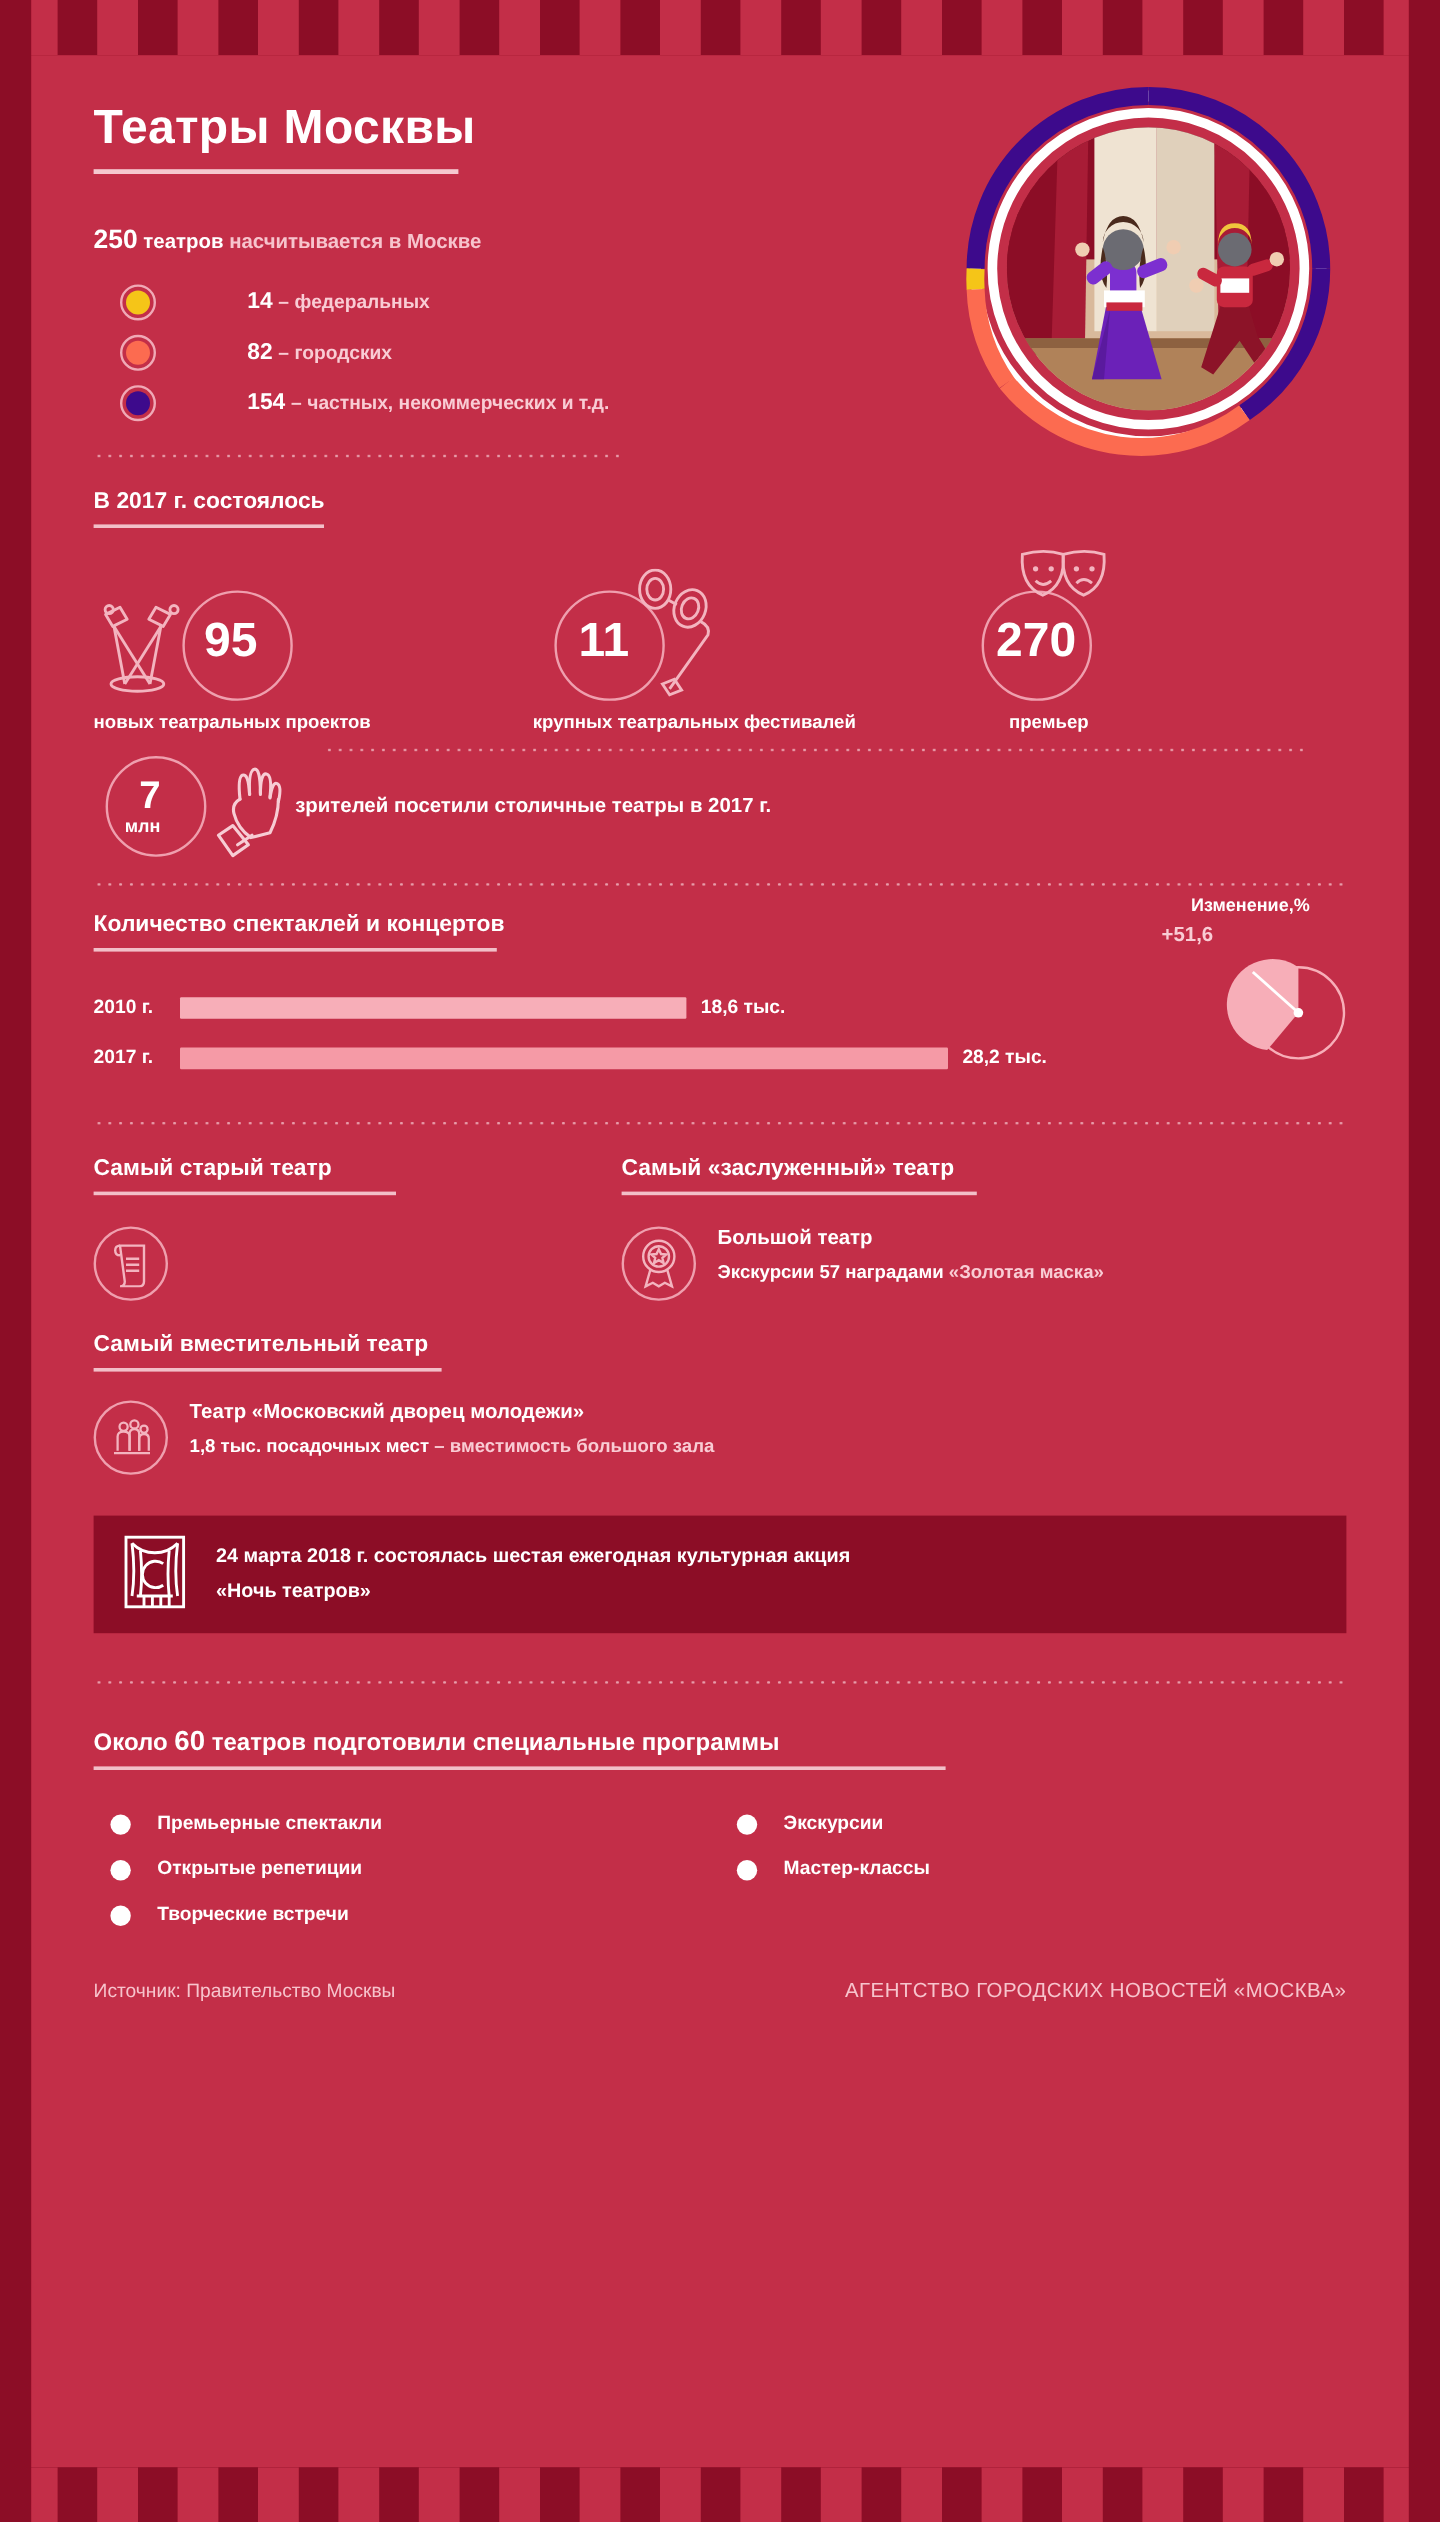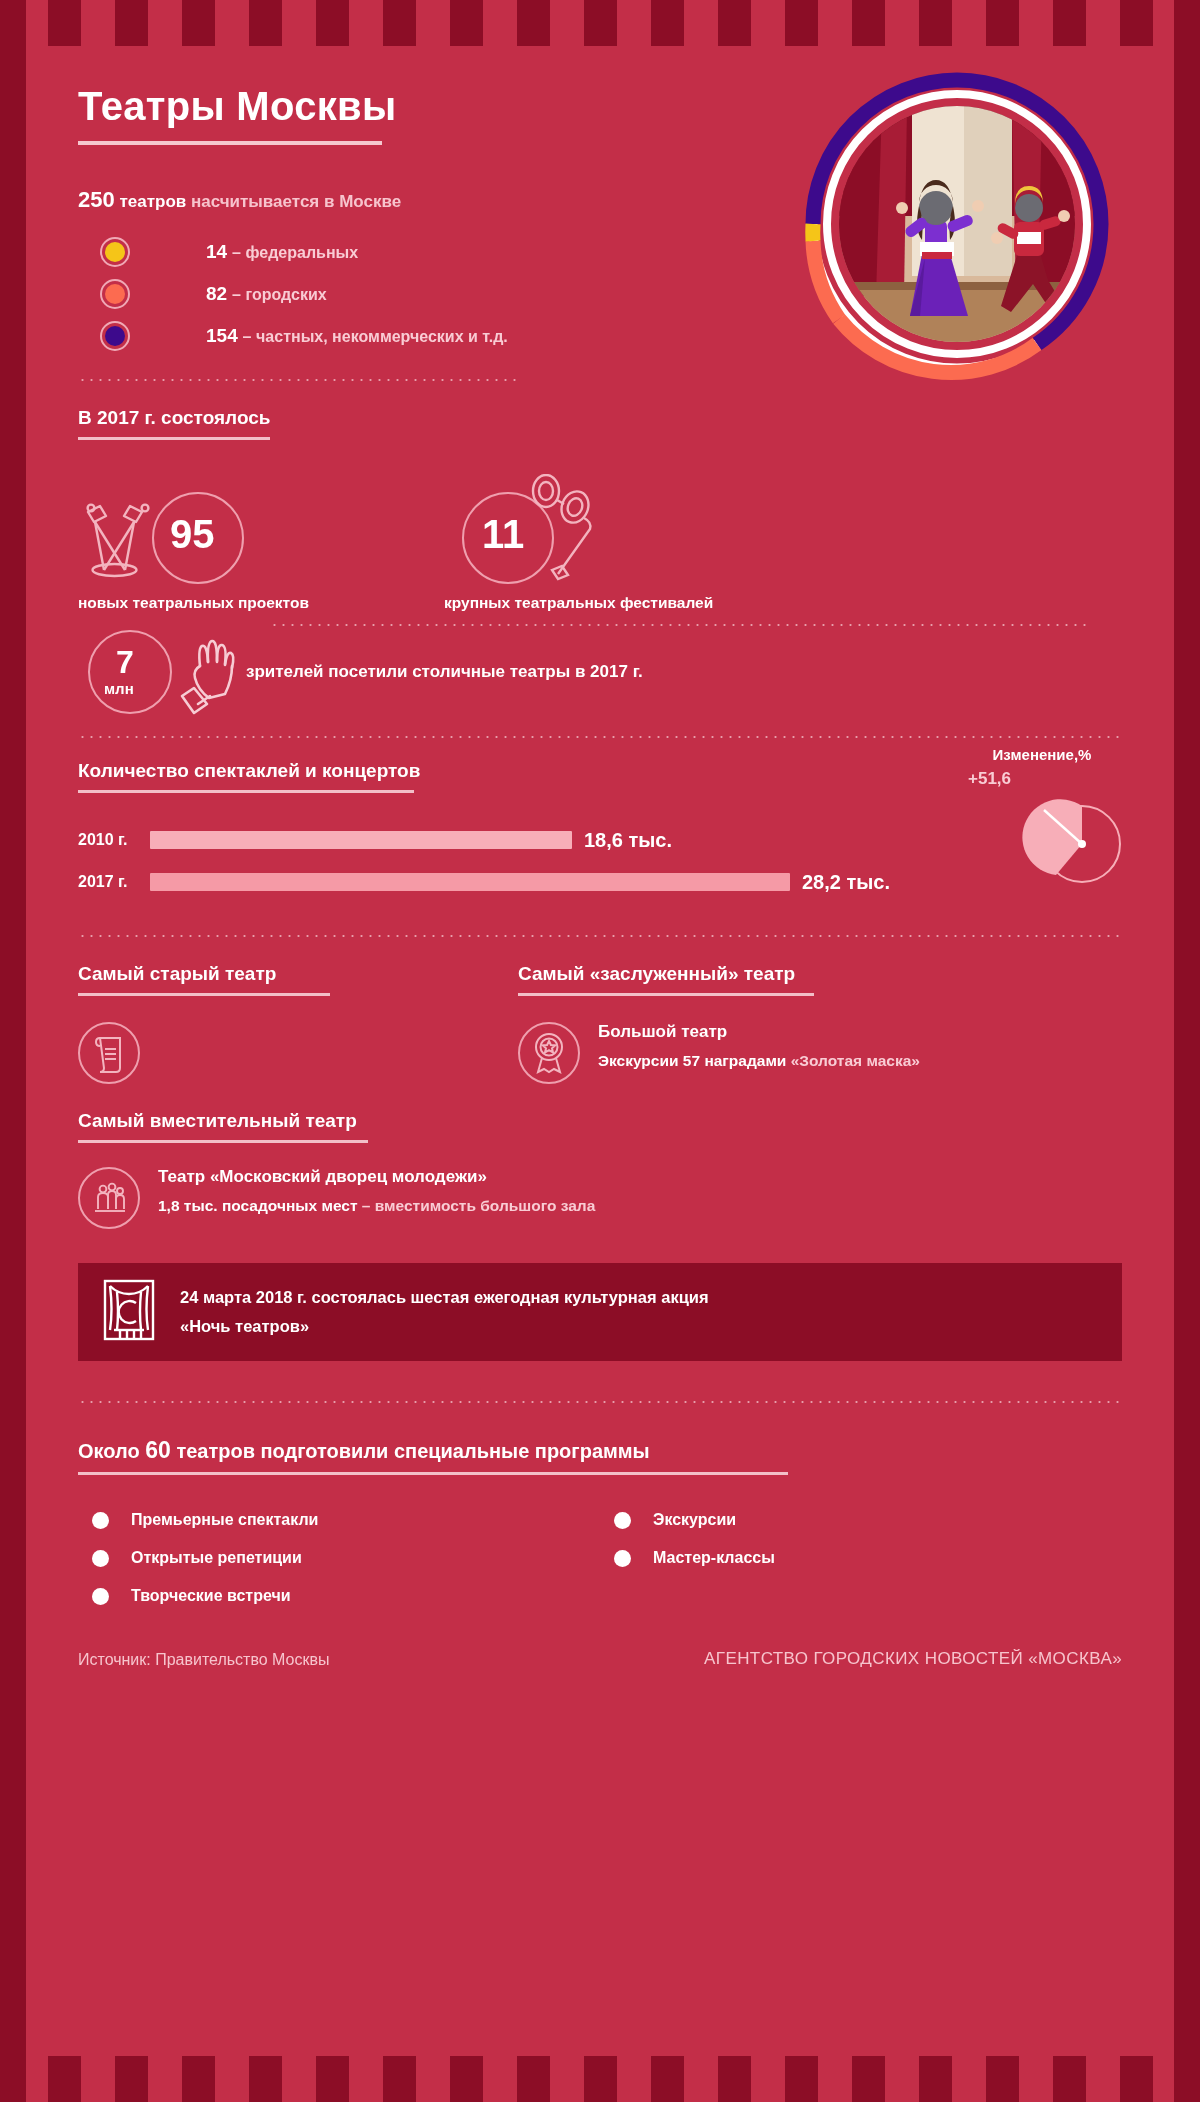--- a/index.html
+++ b/index.html
@@ -166,21 +166,21 @@
     color: #fff; font-weight: bold; font-size: 16px;
   }
   .bar {
     height: 18px;
     background: #f59aa6;
     border-radius: 1px;
   }
   .bar.light { background: #f7aeb8; }
   .bar-val {
     margin-left: 12px;
-    color: #fff; font-weight: bold; font-size: 20px;
+    color: #fff; font-weight: bold; font-size: 16px;
     white-space: nowrap;
   }
   .change {
     position: absolute; right: 0; top: -14px; text-align: center; width: 160px;
   }
   .change .ttl { color: #fff; font-weight: bold; font-size: 15px; }
   .change .val { color: #f9ccd4; font-weight: bold; font-size: 17px; margin-top: 6px; }
 
   
   .cards { display: flex; }
@@ -414,20 +414,39 @@
               <path d="M29 26 L36 30"></path>
               <path d="M56 44 q8 4 6 11 L30 100"></path>
               <path d="M24 96 l10 -4 l6 9 l-10 4 Z"></path>
             </svg>
           </span>
           <span class="num" style="position:absolute; left:38px; top:18px;">11</span>
         </div>
         <div class="cap">крупных театральных фестивалей</div>
       </div>
 
+      <div class="stat" style="width:240px; padding-top:26px;">
+        <div style="position:relative; height:84px;">
+          <div class="ring" style="left:34px; top:-4px;"></div>
+          <span class="svg-ico" style="left:56px; top:-42px;">
+            <svg width="96" height="64" viewBox="0 0 96 64" fill="none" stroke="#f3b4bf" stroke-width="2.4">
+              <path d="M12 8 q18 -5 34 0 q2 26 -17 34 q-19 -8 -17 -34Z"></path>
+              <circle cx="23" cy="20" r="2.2" fill="#f3b4bf" stroke="none"></circle>
+              <circle cx="36" cy="20" r="2.2" fill="#f3b4bf" stroke="none"></circle>
+              <path d="M23 30 q6 6 13 0"></path>
+              <path d="M46 8 q18 -5 34 0 q2 26 -17 34 q-19 -8 -17 -34Z"></path>
+              <circle cx="57" cy="20" r="2.2" fill="#f3b4bf" stroke="none"></circle>
+              <circle cx="70" cy="20" r="2.2" fill="#f3b4bf" stroke="none"></circle>
+              <path d="M57 32 q6 -6 13 0"></path>
+            </svg>
+          </span>
+          <span class="num" style="position:absolute; left:46px; top:18px;">270</span>
+        </div>
+        <div class="cap" style="text-align:center; width:180px;">премьер</div>
+      </div>
     </div>
 
     <div class="viewers">
       <div class="dotted" style="position:absolute; left:192px; top:6px; width:820px;"></div>
       <div class="ring7"></div>
       <span class="n7">7</span>
       <span class="mln">млн</span>
       <span class="svg-ico" style="left:92px; top:14px;">
         <svg width="84" height="84" viewBox="0 0 84 84" fill="none" stroke="#f7ccd4" stroke-width="2.6" stroke-linejoin="round" stroke-linecap="round">
           <path d="M30 34 q-2 -18 2 -20 q5 -2 6 16"></path>

